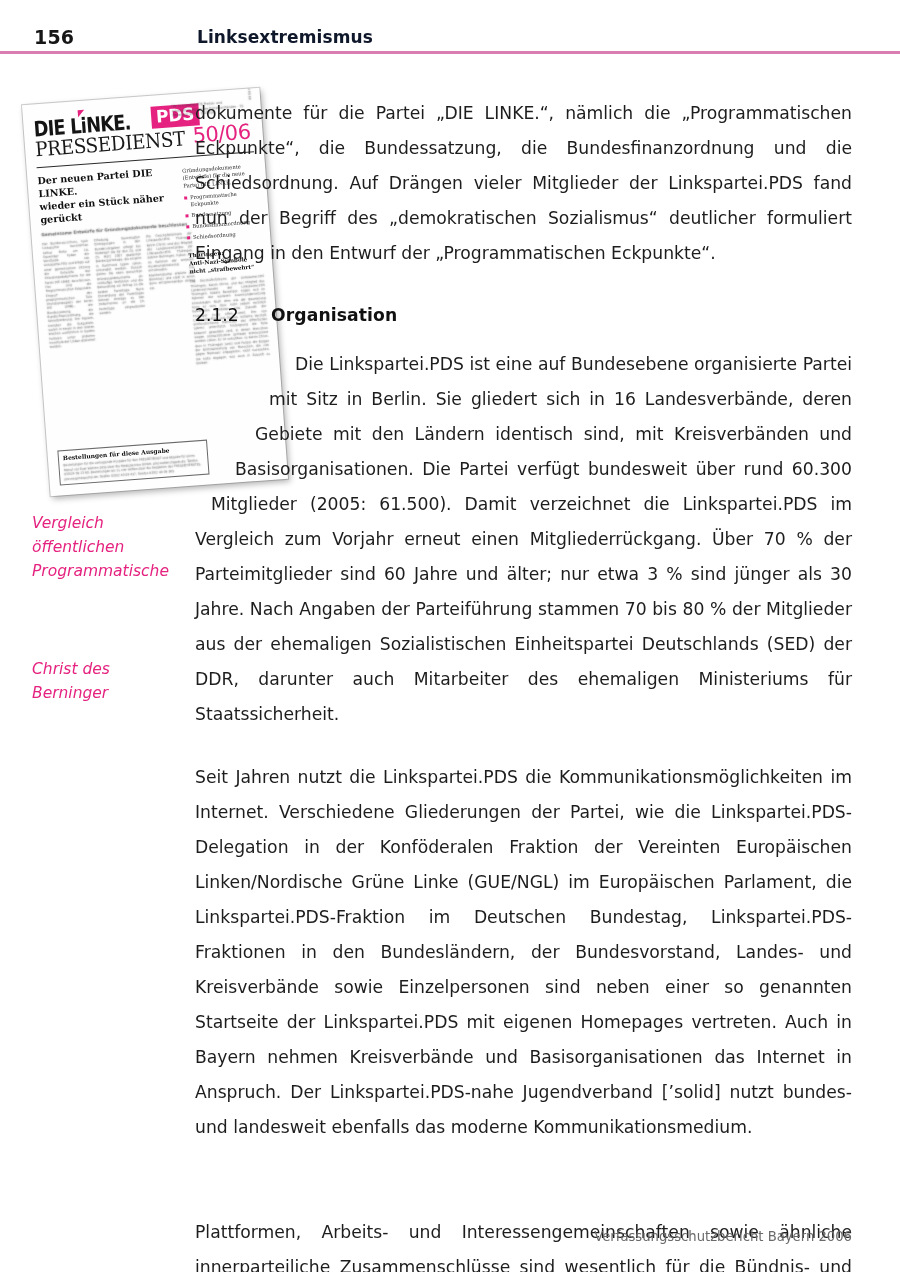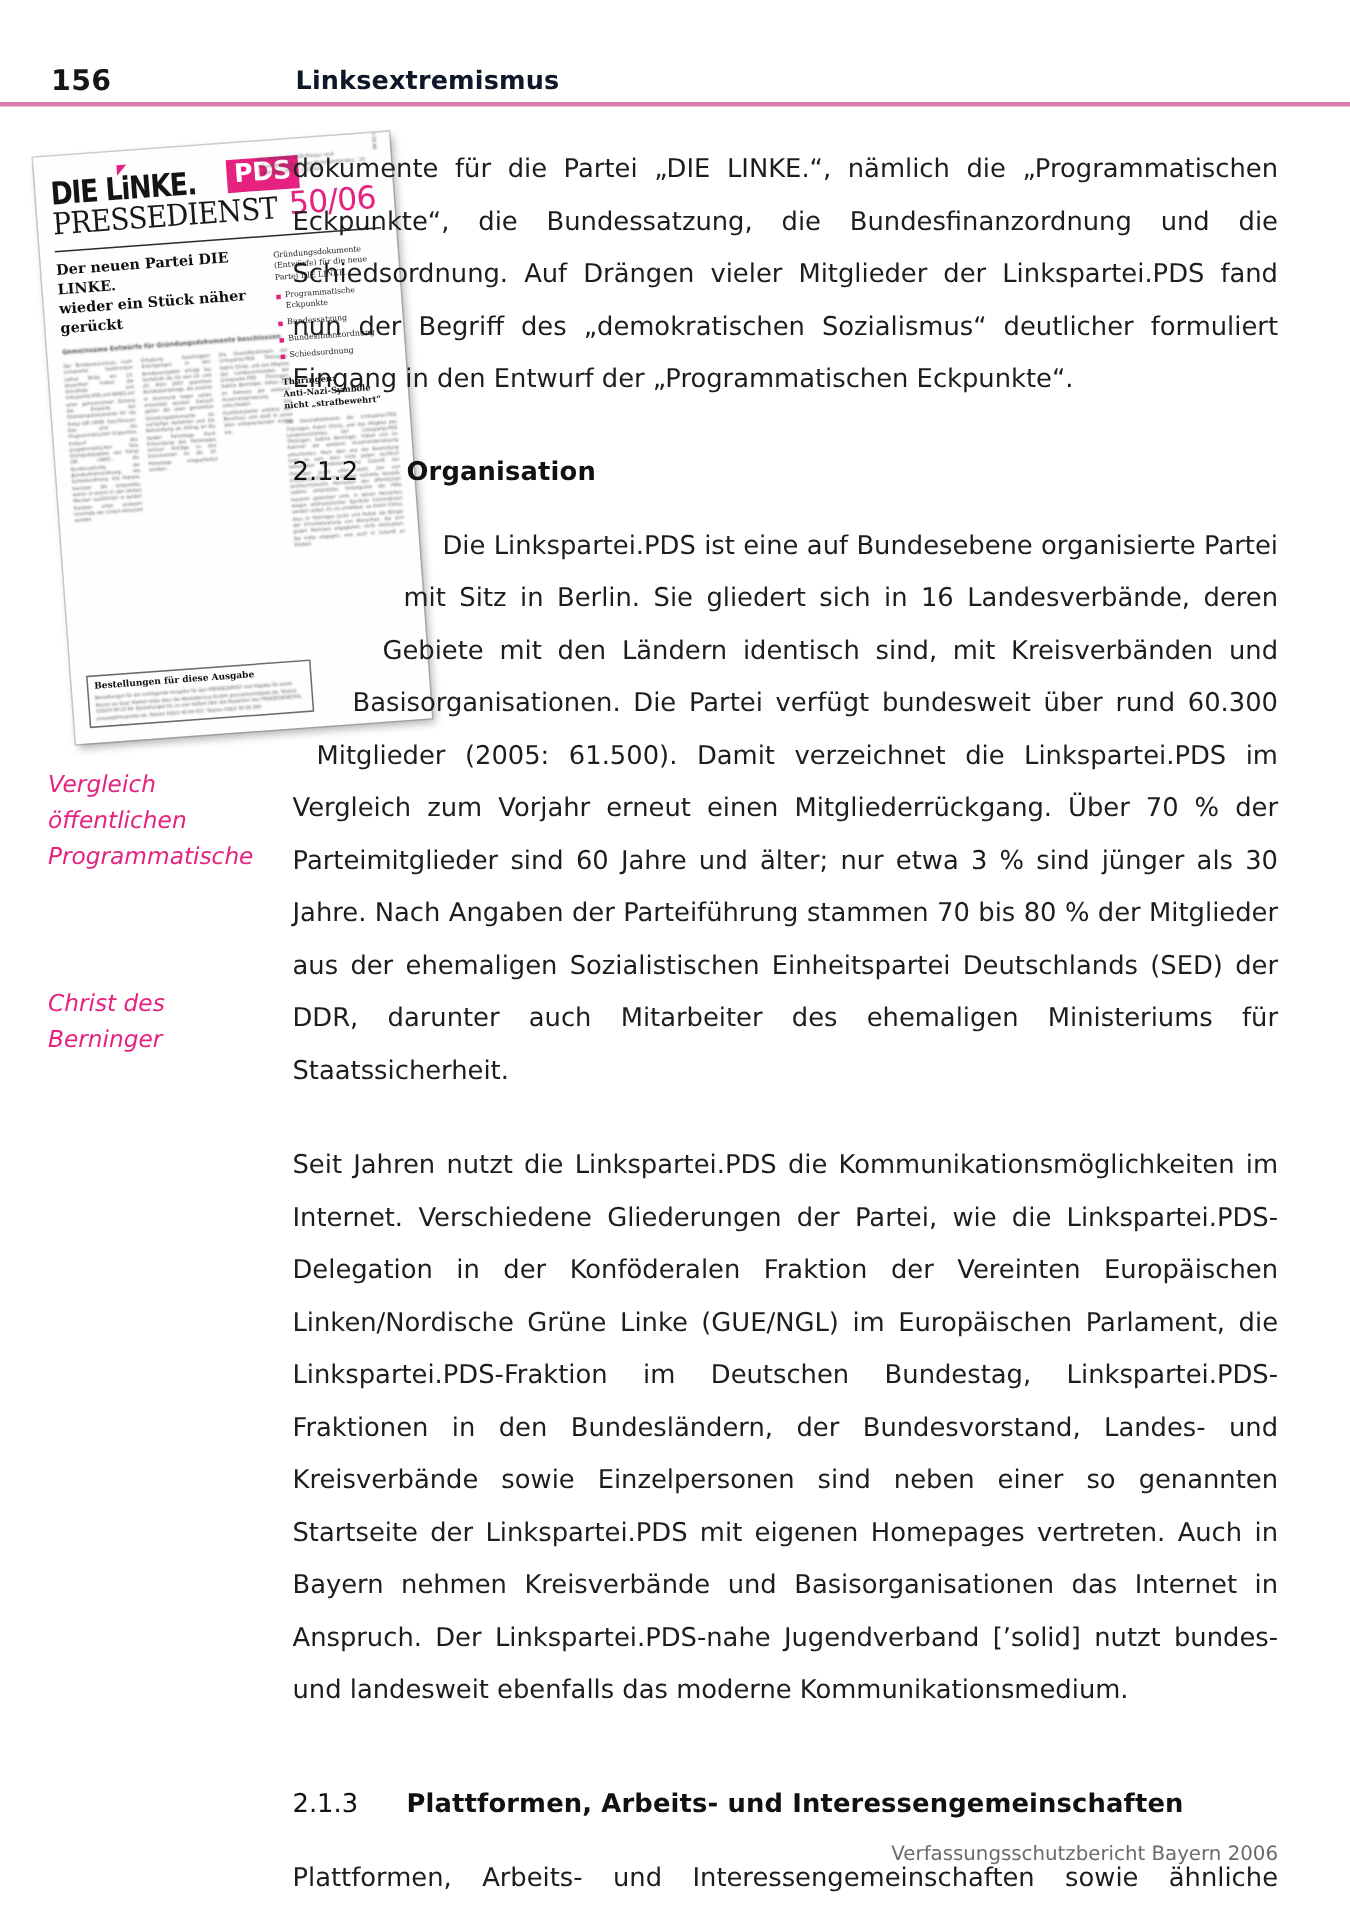--- a/index.html
+++ b/index.html
@@ -12,21 +12,21 @@
     height: 1272px;
     position: relative;
     font-family: "DejaVu Sans", "Liberation Sans", sans-serif;
     color: #1c1c1c;
     overflow: hidden;
   }
 
   
   .page-header {
     position: absolute;
-    left: 0; top: 17px;
+    left: 0; top: 0;
     width: 900px;
     height: 56px;
   }
   .page-number {
     position: absolute;
     left: 34px;
     top: 26px;
     font-size: 19px;
     font-weight: bold;
     color: #161616;
@@ -446,24 +446,20 @@
     <p class="body-text">Die Linkspartei.PDS ist eine auf Bundesebene organisierte Partei mit Sitz in Berlin. Sie gliedert sich in 16 Landesverbände, deren Gebiete mit den Ländern identisch sind, mit Kreisverbänden und Basisorganisationen. Die Partei verfügt bundesweit über rund 60.300 Mitglieder (2005: 61.500). Damit verzeichnet die Linkspartei.PDS im Vergleich zum Vorjahr erneut einen Mitgliederrückgang. Über 70 % der Parteimitglieder sind 60 Jahre und älter; nur etwa 3 % sind jünger als 30 Jahre. Nach Angaben der Parteiführung stammen 70 bis 80 % der Mitglieder aus der ehemaligen Sozialistischen Einheitspartei Deutschlands (SED) der DDR, darunter auch Mitarbeiter des ehemaligen Ministeriums für Staatssicherheit.</p>
   </div>
 
   <div class="gap-lg"></div>
 
   <p class="body-text">Seit Jahren nutzt die Linkspartei.PDS die Kommunikationsmöglichkeiten im Internet. Verschiedene Gliederungen der Partei, wie die Linkspartei.PDS-Delegation in der Konföderalen Fraktion der Vereinten Europäischen Linken/Nordische Grüne Linke (GUE/NGL) im Europäischen Parlament, die Linkspartei.PDS-Fraktion im Deutschen Bundestag, Linkspartei.PDS-Fraktionen in den Bundesländern, der Bundesvorstand, Landes- und Kreisverbände sowie Einzelpersonen sind neben einer so genannten Startseite der Linkspartei.PDS mit eigenen Homepages vertreten. Auch in Bayern nehmen Kreisverbände und Basisorganisationen das Internet in Anspruch. Der Linkspartei.PDS-nahe Jugendverband [’solid] nutzt bundes- und landesweit ebenfalls das moderne Kommunikationsmedium.</p>
 
   <div class="gap-xl"></div>
   <div class="gap-sm"></div>
 
-  <h2 class="section-heading">
-    <span class="num">2.1.3</span>
-    <span class="title">Plattformen, Arbeits- und Interessengemeinschaften</span>
-  </h2>
 
   <div class="gap-md"></div>
 
   <p class="body-text">Plattformen, Arbeits- und Interessengemeinschaften sowie ähnliche innerparteiliche Zusammenschlüsse sind wesentlich für die Bündnis- und Integrationspolitik der Linkspartei.PDS. Sie wirken im Rahmen des Statuts in der Partei, können sich eigene Satzungen geben und können ihre politischen Ziele in der Partei offen vertreten. Sie sind integrale Be-</p>
 
 </div>
 
 <div class="page-footer">Verfassungsschutzbericht Bayern 2006</div>
 
 </body></html>

